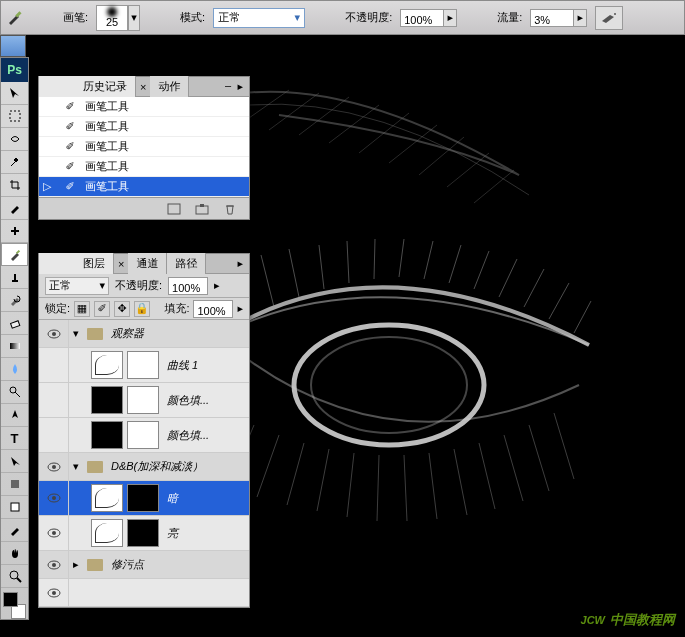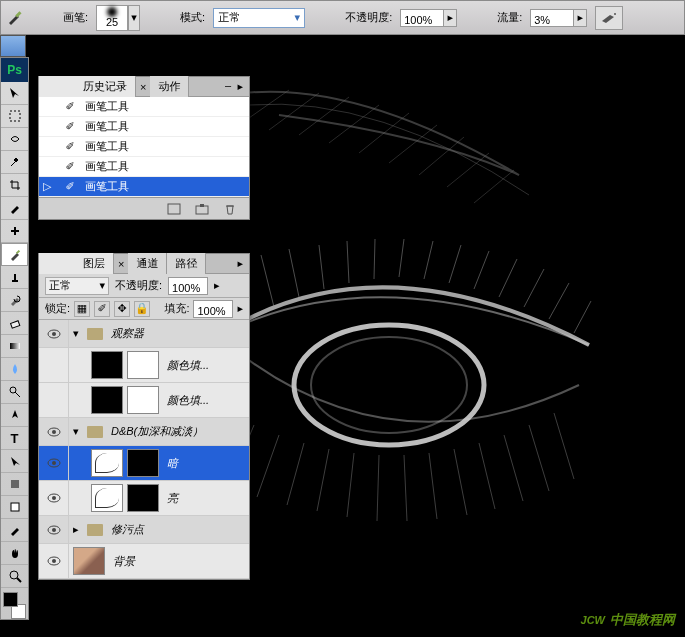--- a/index.html
+++ b/index.html
@@ -12,21 +12,21 @@
 .dropdown-arrow { width: 12px; height: 26px; background: #e0e0e0; border: 1px solid #999; display: flex; align-items: center; justify-content: center; }
 .opt-label { color: #000; margin-left: 32px; }
 .mode-select { width: 92px; height: 20px; background: #fff; border: 1px solid #7a9fcb; display: flex; align-items: center; padding: 0 4px; justify-content: space-between; }
 .pct-input { width: 44px; height: 18px; background: #fff; border: 1px solid #999; display: inline-flex; align-items: flex-end; padding: 0 3px; }
 .pct-arrow { width: 14px; height: 18px; background: #e0e0e0; border: 1px solid #999; display: inline-flex; align-items: center; justify-content: center; margin-left: -1px; }
 .airbrush { width: 28px; height: 24px; background: #e0e0e0; border: 1px solid #999; display: flex; align-items: center; justify-content: center; }
 
 .menu-strip { position: absolute; top: 35px; left: 0; width: 26px; height: 22px; background: linear-gradient(#8ab5e8,#5a8cd0); border: 1px solid #555; }
 
 .toolbox { position: absolute; top: 57px; left: 0; width: 29px; background: linear-gradient(#dadada,#c8c8c8); border: 1px solid #888; display: flex; flex-direction: column; }
-.ps-logo { width: 27px; height: 24px; background: #0a2f5c; color: #22c55e; display: flex; align-items: center; justify-content: center; font-weight: bold; font-size: 12px; }
+.ps-logo { width: 27px; height: 24px; background: #0a2f5c; color: #86efac; display: flex; align-items: center; justify-content: center; font-weight: bold; font-size: 12px; }
 .tool { width: 27px; height: 23px; display: flex; align-items: center; justify-content: center; border-bottom: 1px solid #b0b0b0; cursor: pointer; }
 .tool.selected { background: #fff; border: 1px solid #999; }
 .color-swatch { width: 27px; height: 27px; position: relative; margin-top: 4px; }
 .fg-color, .bg-color { width: 15px; height: 15px; border: 1px solid #888; position: absolute; }
 .fg-color { background: #000; top: 0; left: 2px; z-index: 2; }
 .bg-color { background: #fff; bottom: 0; right: 2px; }
 
 .canvas-area { position: absolute; top: 35px; left: 29px; right: 0; bottom: 0; background: #000; }
 
 .panel { position: absolute; background: #d3d3d3; border: 1px solid #888; box-shadow: 2px 2px 4px rgba(0,0,0,0.3); }
@@ -364,34 +364,43 @@
       <div class="layer-content">
           <span class="disclosure">▾</span>
           <div class="folder-icon"></div>
           <span class="layer-name">观察器</span>
         </div>
     </div>
     <div class="layer-row">
       <div class="vis-col"></div>
       <div class="layer-content">
           <span class="indent"></span>
-          <div class="thumb"></div>
+          <div class="thumb curve"></div>
           <div class="thumb white"></div>
-          <span class="layer-name">颜色填...</span>
+          <span class="layer-name">曲线 1</span>
         </div>
     </div>
     <div class="layer-row">
       <div class="vis-col"></div>
       <div class="layer-content">
           <span class="indent"></span>
           <div class="thumb"></div>
           <div class="thumb white"></div>
           <span class="layer-name">颜色填...</span>
         </div>
     </div>
+    <div class="layer-row">
+      <div class="vis-col"></div>
+      <div class="layer-content">
+          <span class="indent"></span>
+          <div class="thumb"></div>
+          <div class="thumb white"></div>
+          <span class="layer-name">颜色填...</span>
+        </div>
+    </div>
     <div class="layer-row group">
       <div class="vis-col">
           <svg class="eye-icon">
             <ellipse cx="7" cy="5" rx="6" ry="4" fill="none" stroke="#444"></ellipse>
             <circle cx="7" cy="5" r="2" fill="#444"></circle>
           </svg>
         </div>
       <div class="layer-content">
           <span class="disclosure">▾</span>
           <div class="folder-icon"></div>
@@ -439,24 +448,20 @@
           <span class="layer-name">修污点</span>
         </div>
     </div>
     <div class="layer-row">
       <div class="vis-col">
           <svg class="eye-icon">
             <ellipse cx="7" cy="5" rx="6" ry="4" fill="none" stroke="#444"></ellipse>
             <circle cx="7" cy="5" r="2" fill="#444"></circle>
           </svg>
         </div>
-      <div class="layer-content">
-          <div class="thumb img"></div>
-          <span class="layer-name" style="font-style:italic">背景</span>
-        </div>
     </div>
   </div>
 </div>
 
 <div class="watermark">
   <span>JCW</span>
   <span style="font-size:13px">中国教程网</span>
 </div>
 
 </body></html>

